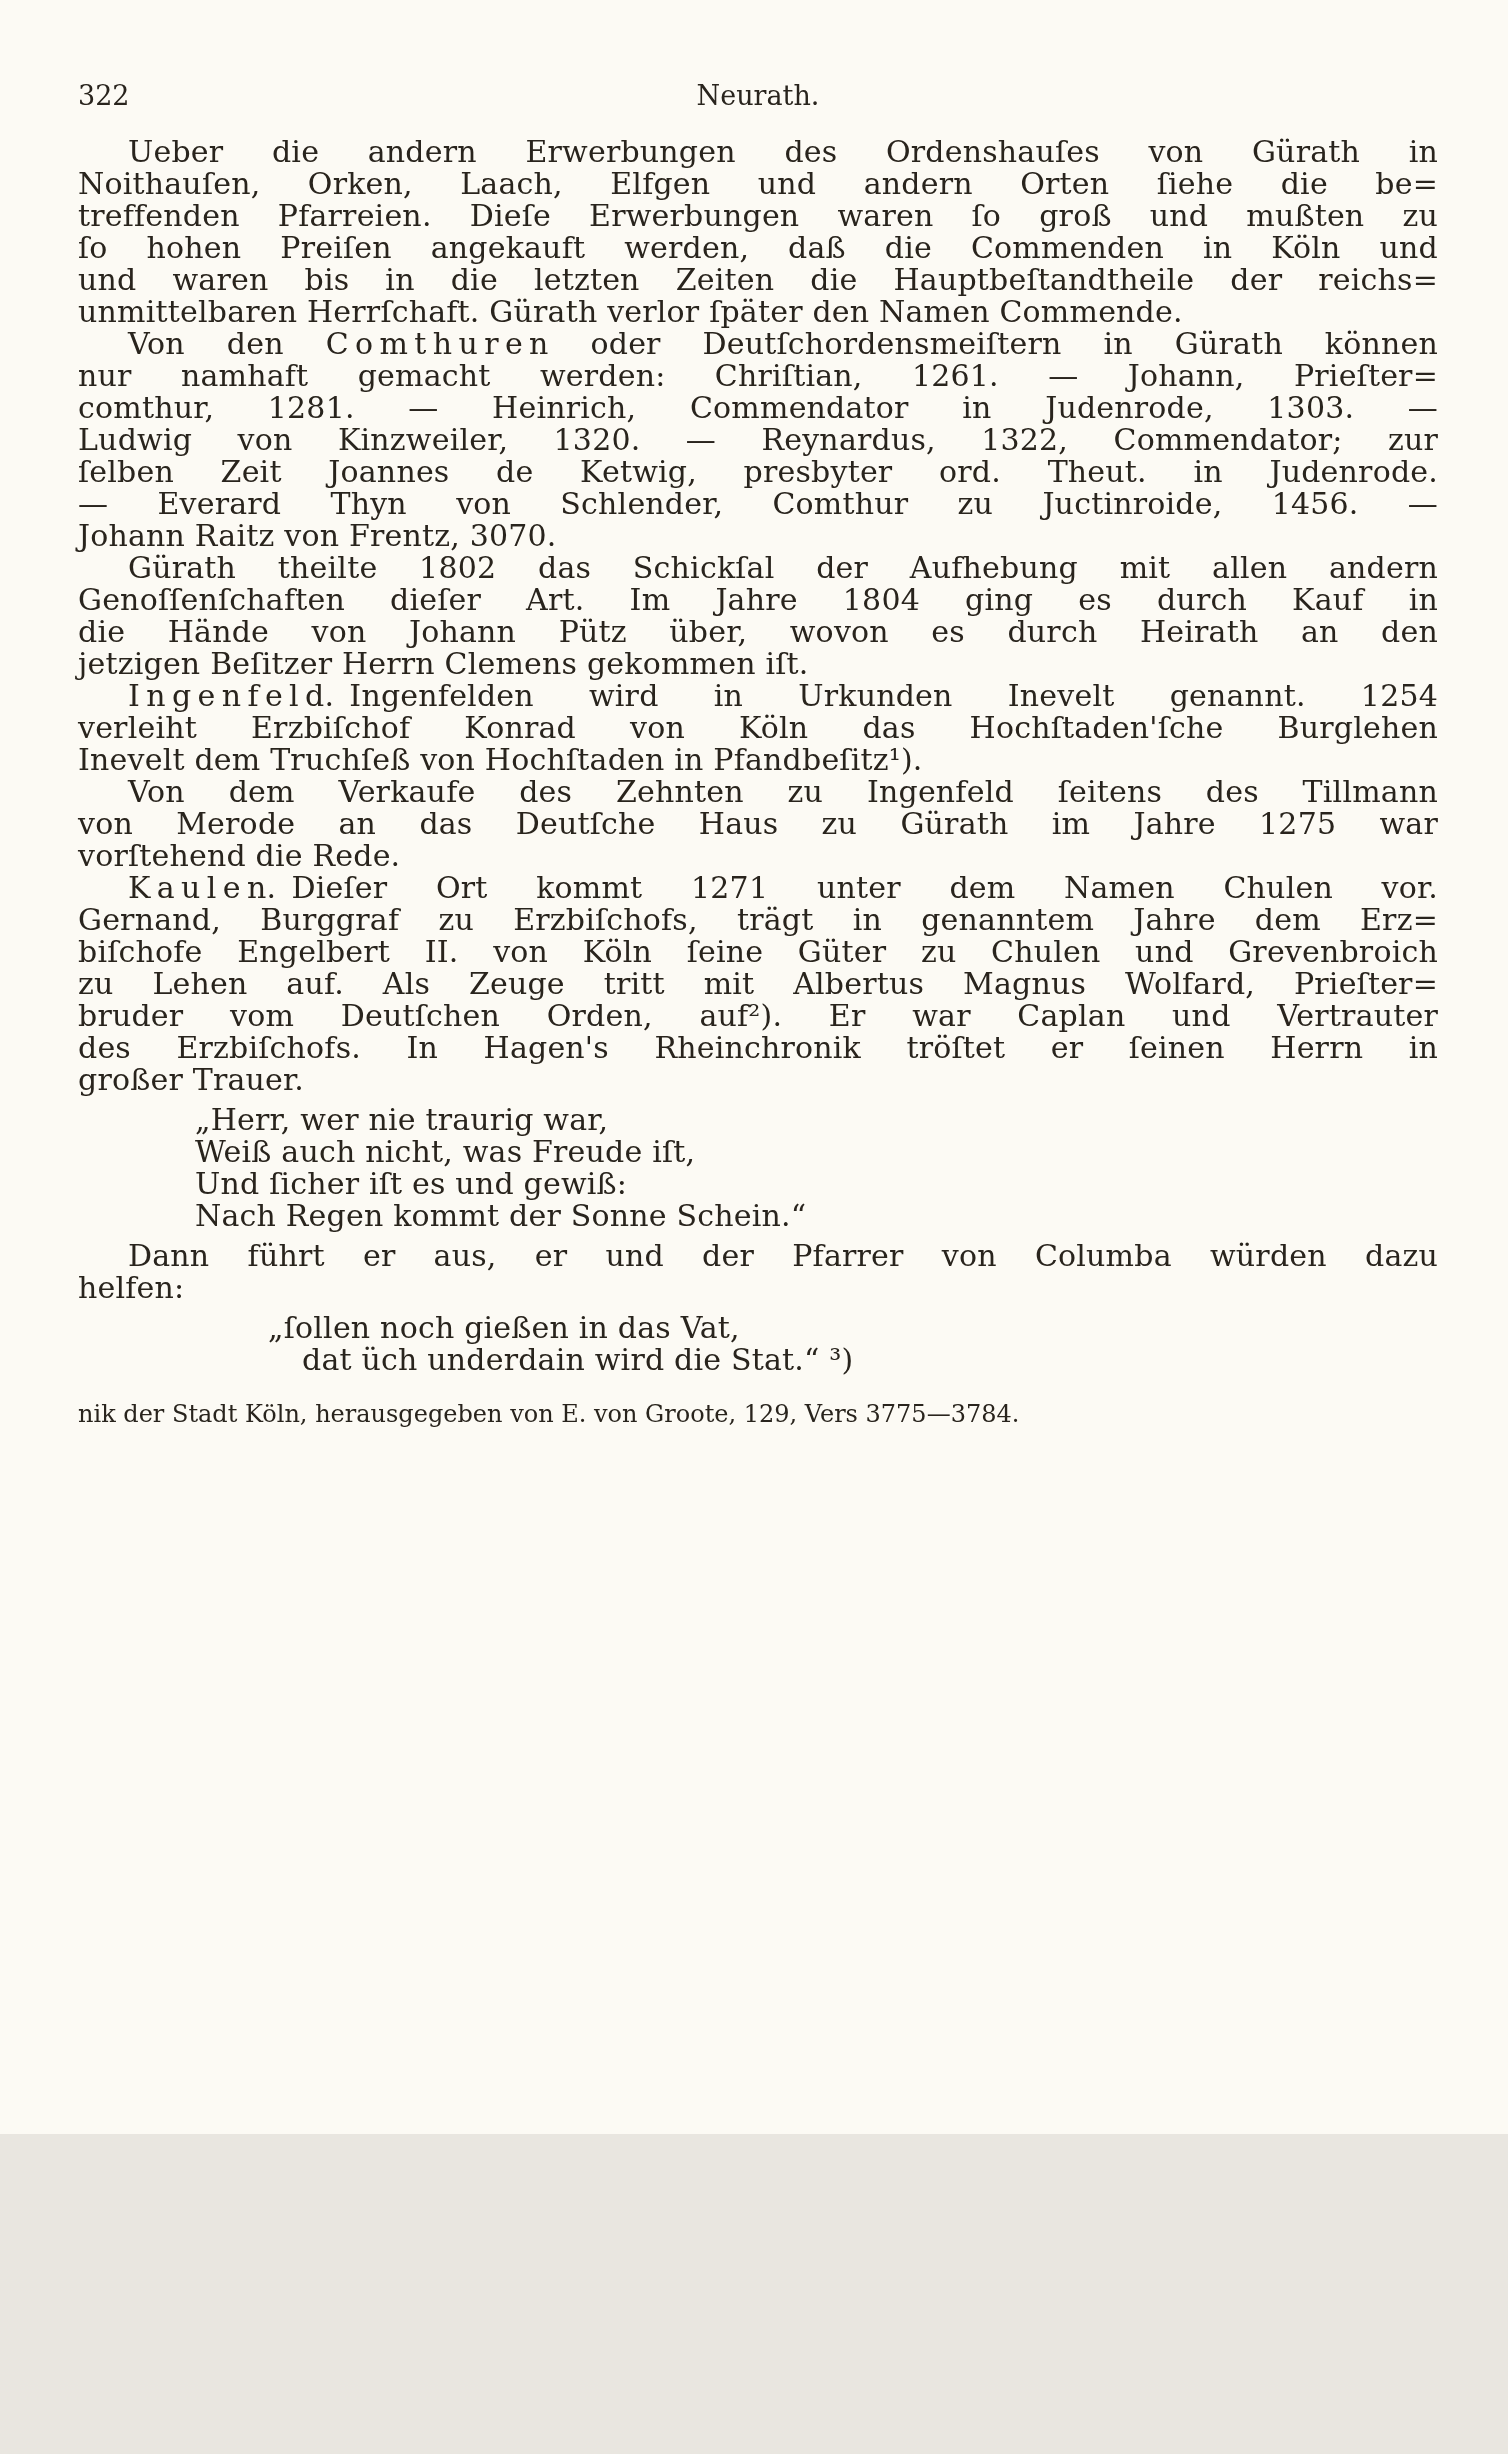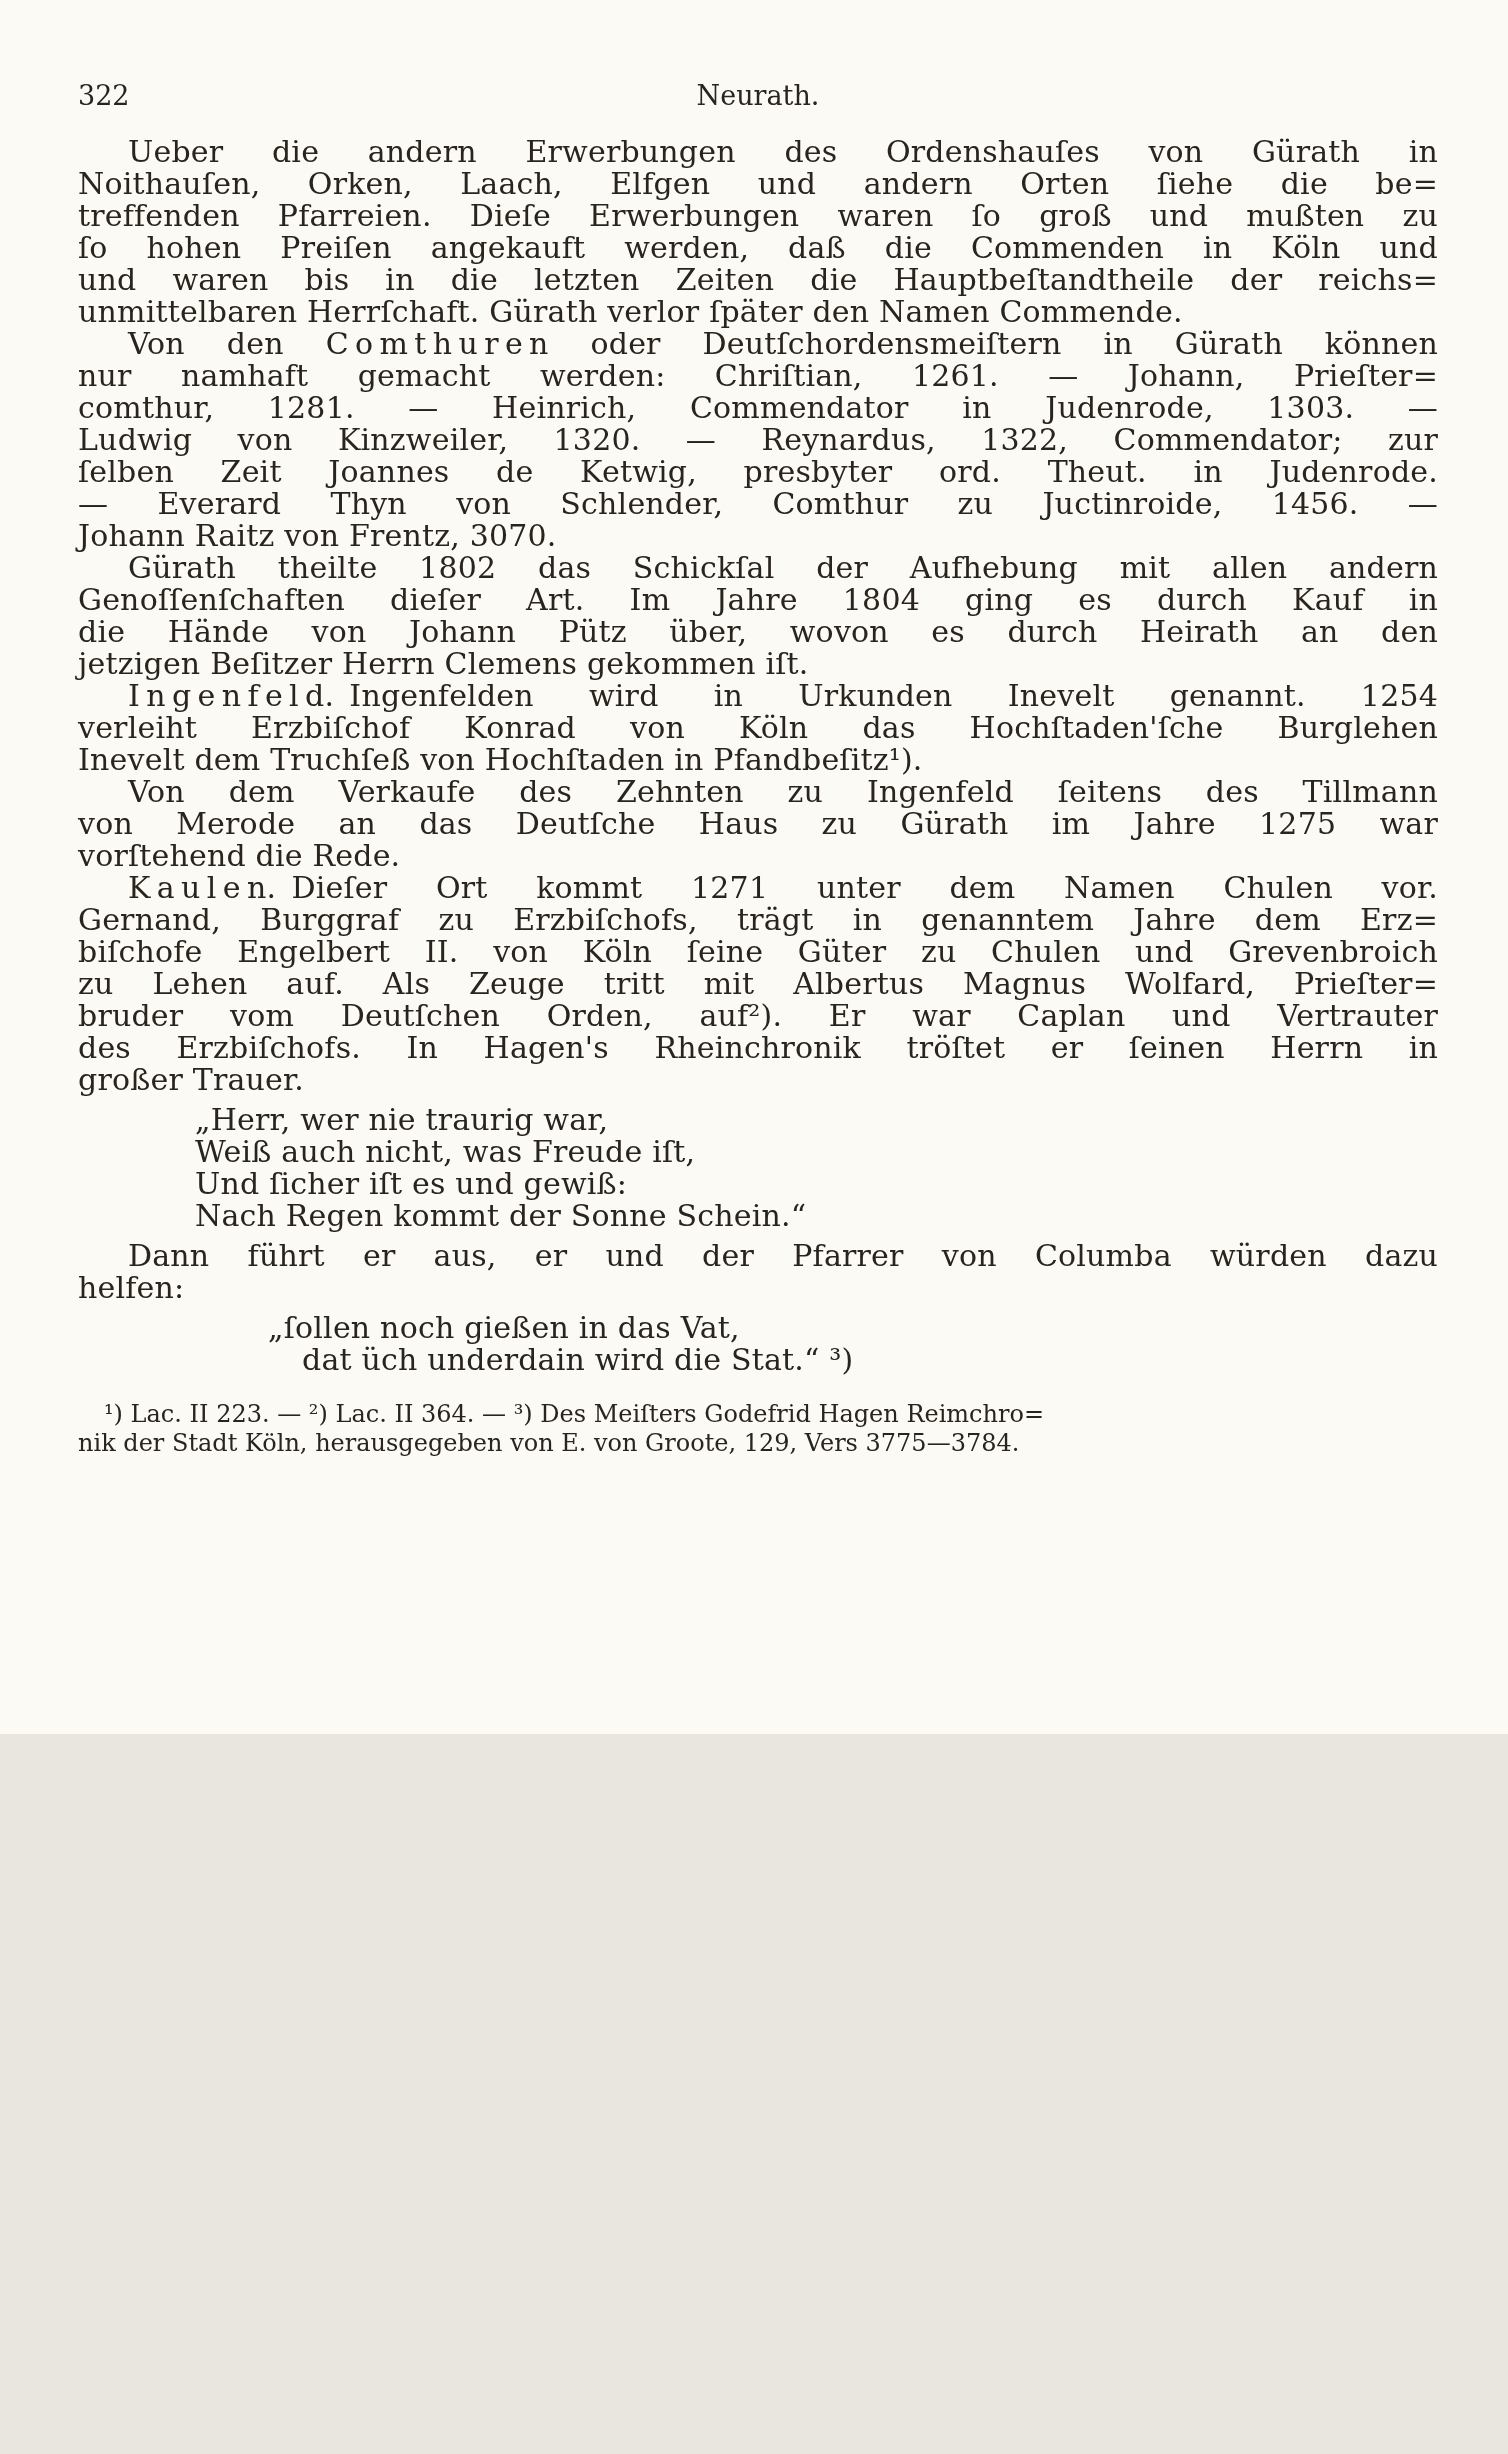--- a/index.html
+++ b/index.html
@@ -4,21 +4,21 @@
 <style>
   * { box-sizing: border-box; }
   html, body { margin: 0; padding: 0; }
   body {
     width: 1508px; height: 2454px;
     background: #e9e6e0;
     font-family: "DejaVu Serif", "Liberation Serif", serif;
   }
   .page {
     position: relative;
-    width: 1508px; height: 1734px;
+    width: 1508px; height: 2134px;
     background: #fcfaf4;
     color: #29241d;
     overflow: hidden;
     padding-left: 8px;
   }
   .content {
     position: absolute;
     left: 78px; top: 80px;
     width: 1360px;
   }
@@ -129,18 +129,17 @@
       <div class="line first">Dann führt er aus, er und der Pfarrer von Columba würden dazu</div>
       <div class="line last">helfen:</div>
     </div>
 
     <div class="verse verse2">
       <div class="line vl">„ſollen noch gießen in das Vat,</div>
       <div class="line vl shift">dat üch underdain wird die Stat.“ ³)</div>
     </div>
 
     <div class="footnote">
-      <div class="line fn-first">¹) Lac. II 223. — ²) Lac. II 364. — ³) Des Meiſters Godefrid Hagen Reimchro=</div>
       <div class="line last">nik der Stadt Köln, herausgegeben von E. von Groote, 129, Vers 3775—3784.</div>
     </div>
 
   </div>
 </div>
 
 </body></html>

